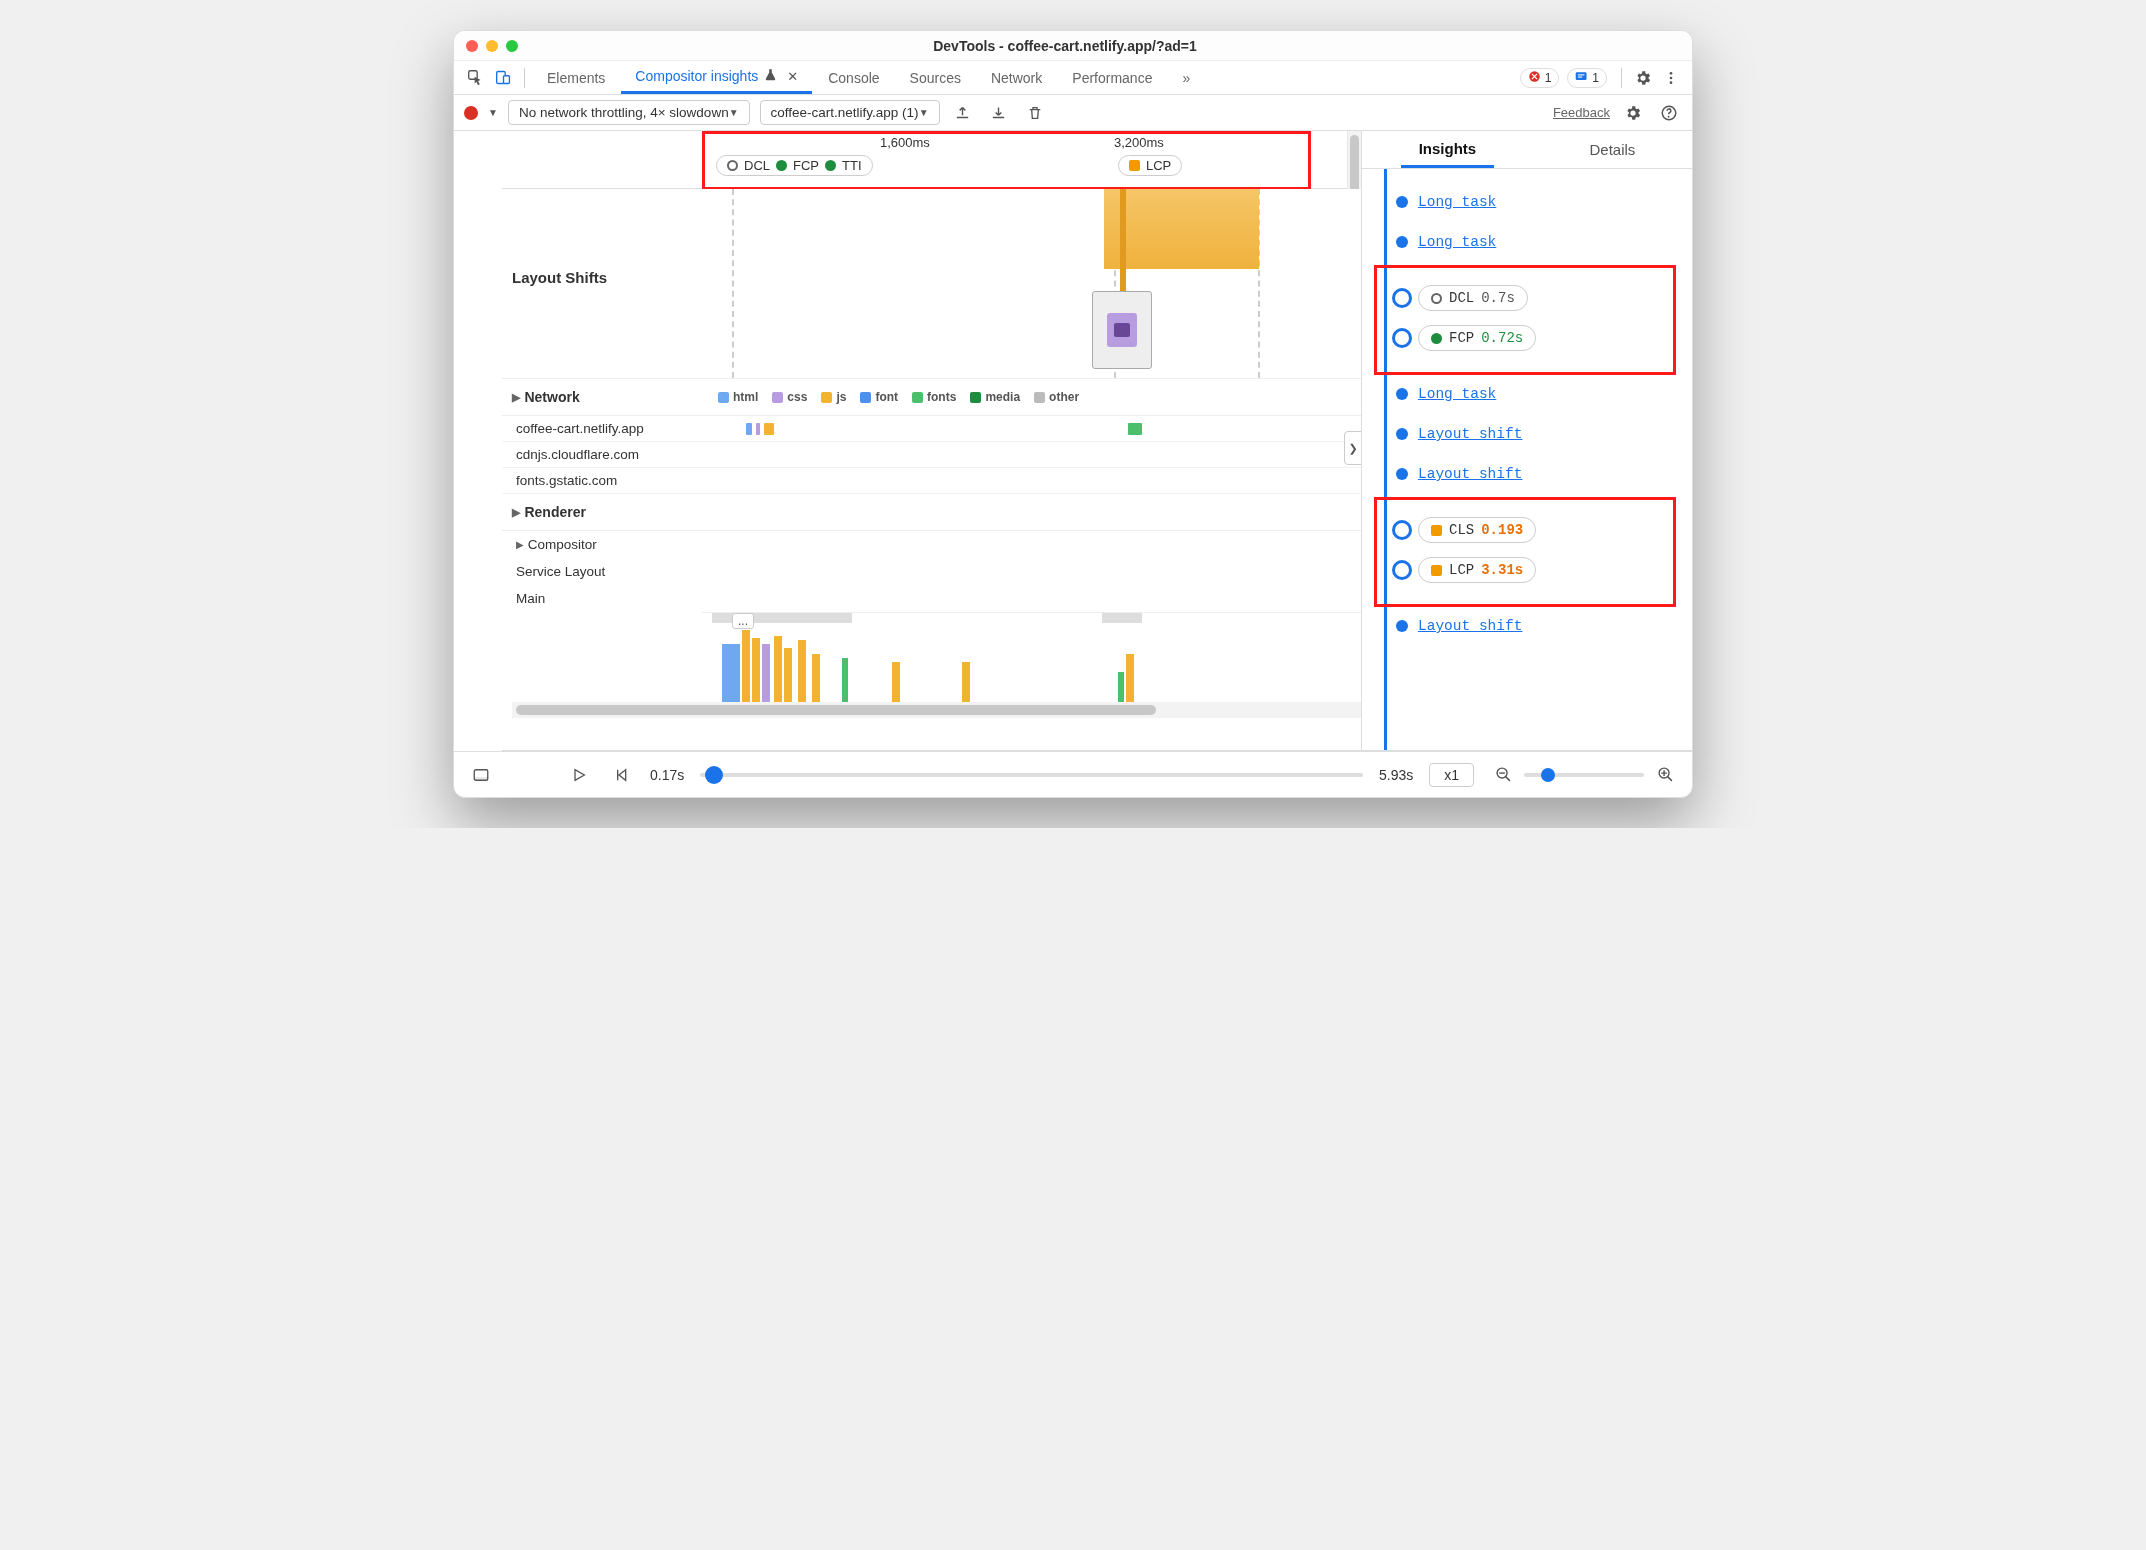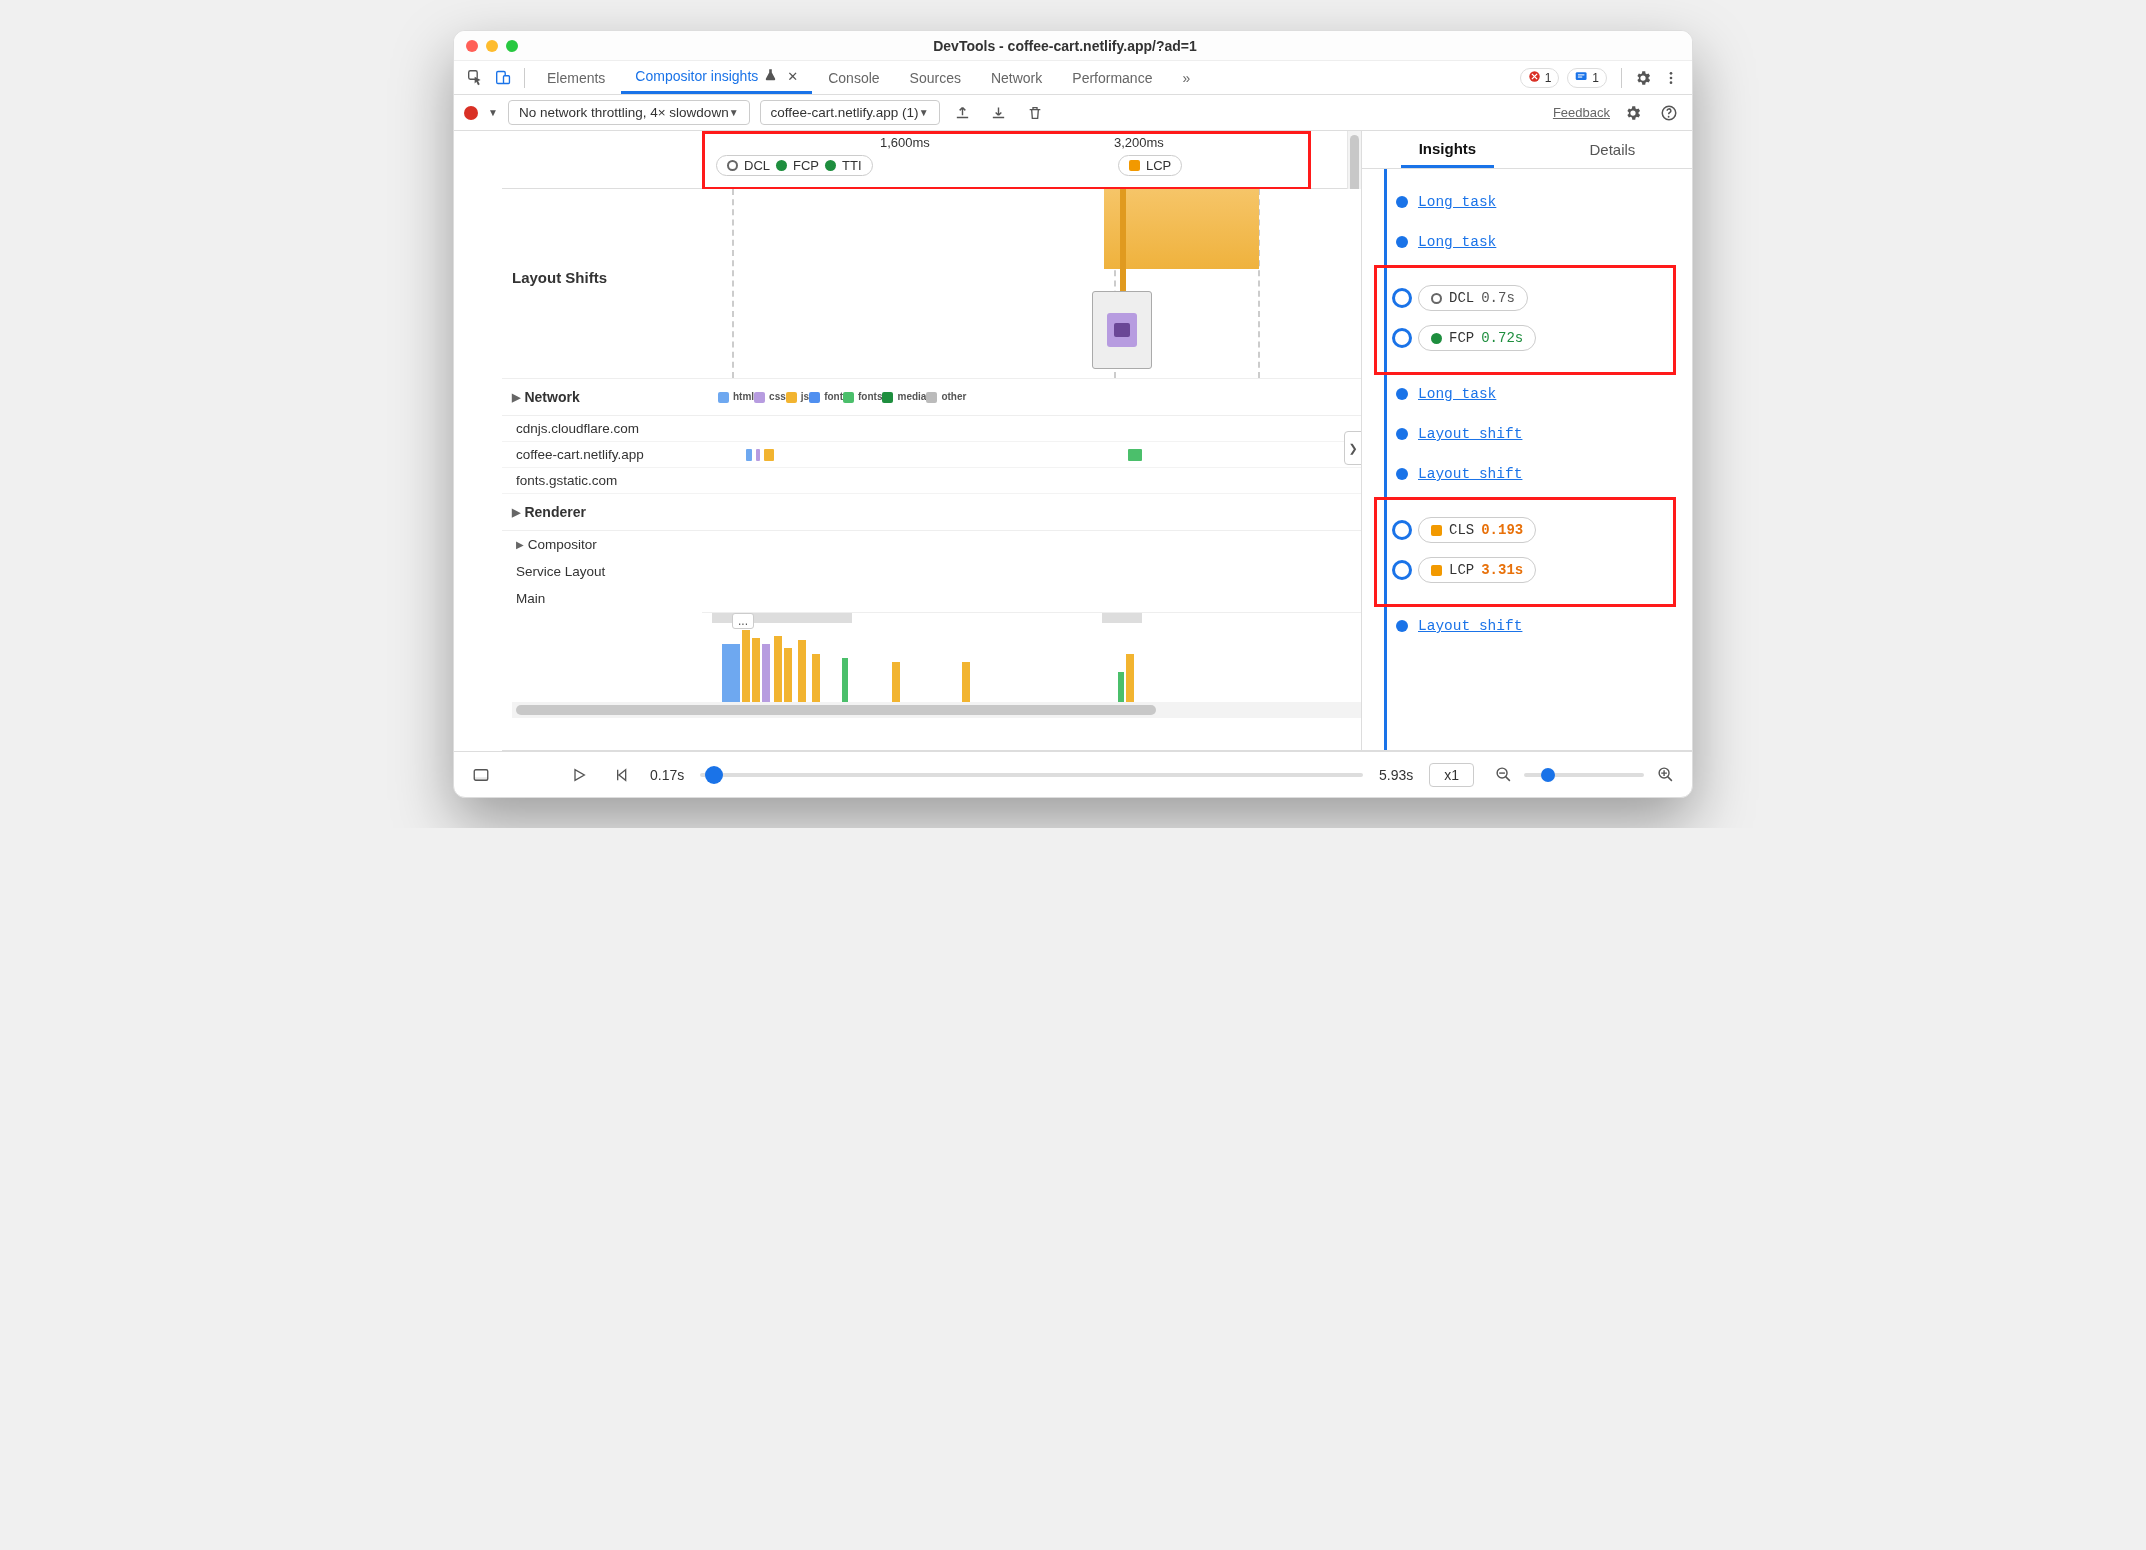--- a/index.html
+++ b/index.html
@@ -145,22 +145,22 @@
   .thumb-inner {
     width: 30px; height: 34px; background: #b79ce0; border-radius: 3px;
     display: flex; align-items: center; justify-content: center;
   }
   .thumb-cup { width: 16px; height: 14px; background: #6a4796; border-radius: 2px; }
   .dashed-v {
     position: absolute; top: 0; bottom: 0; border-left: 2px dashed #ccc;
   }
   
   .net-legend {
-    display: flex; align-items: center; 
-    font-size: 10px; color: #555; padding-left: 6px;
+    display: flex; align-items: center; gap: 14px;
+    font-size: 12px; color: #555; padding-left: 6px;
   }
   .lg-sq { width: 11px; height: 11px; border-radius: 2px; display: inline-block; margin-right: 4px; vertical-align: middle;}
   .c-html { background:#6ea8f0; } .c-css{background:#b79ce0;}
   .c-js{background:#f2b430;} .c-font{background:#4f8ff0;}
   .c-image{background:#4bbf6b;} .c-media{background:#1e8e3e;}
   .c-other{background:#bbb;}
   .network-rows .row {
     display: grid; grid-template-columns: 200px 1fr; align-items: center;
     height: 26px; font-size: 13.5px; color: #333; padding-left: 14px;
     border-bottom: 1px solid #f3f3f3;
@@ -412,31 +412,31 @@
           <span><span class="lg-sq c-css"></span><span>css</span></span>
           <span><span class="lg-sq c-js"></span><span>js</span></span>
           <span><span class="lg-sq c-font"></span><span>font</span></span>
           <span><span class="lg-sq c-image"></span><span>fonts</span></span>
           <span><span class="lg-sq c-media"></span><span>media</span></span>
           <span><span class="lg-sq c-other"></span><span>other</span></span>
         </span>
       </div>
       <div class="network-rows">
         <div class="row">
-          <span>cdnjs.cloudflare.com</span>
-          <div class="net-bars"></div>
-        </div>
-        <div class="row">
           <span>coffee-cart.netlify.app</span>
           <div class="net-bars">
             <div class="nb c-html" style="left:30px;width:6px;"></div>
             <div class="nb c-css" style="left:40px;width:4px;"></div>
             <div class="nb c-js" style="left:48px;width:10px;"></div>
             <div class="nb c-image" style="left:412px;width:14px;"></div>
           </div>
+        </div>
+        <div class="row">
+          <span>cdnjs.cloudflare.com</span>
+          <div class="net-bars"></div>
         </div>
         <div class="row">
           <span>fonts.gstatic.com</span>
           <div class="net-bars"></div>
         </div>
       </div>
 
       <div class="track-label">
         <span class="chev">▶</span>
         <span>Renderer</span>

